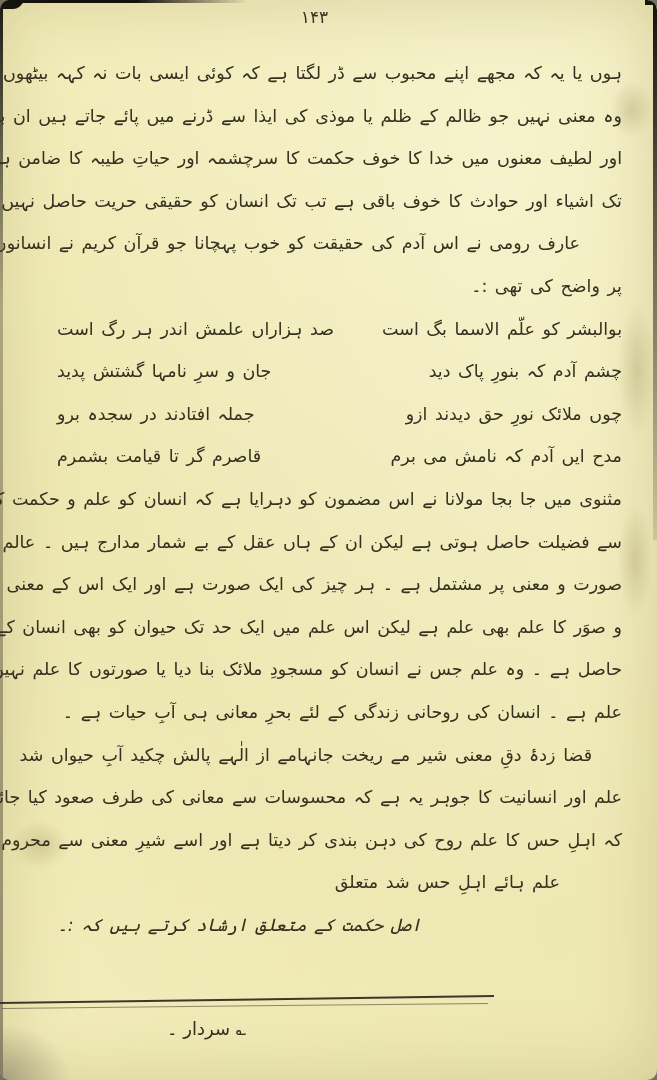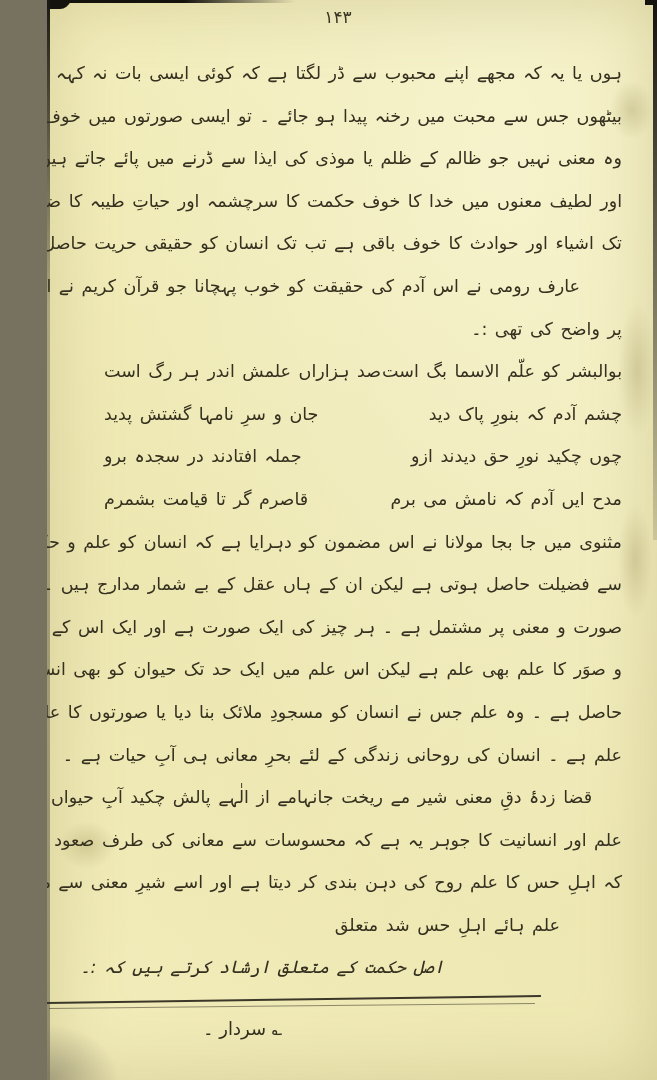--- a/index.html
+++ b/index.html
@@ -1,28 +1,29 @@
 <!DOCTYPE html>
 <html lang="ur" dir="rtl"><head>
 <meta charset="utf-8">
 <style>
   html,body{margin:0;padding:0;background:#77725f;}
   .page{
     position:relative;
-    width:610px;height:1080px;
+    width:657px;height:1080px;
     background-color:#f2edbb;
     background-image:
       radial-gradient(ellipse at 75% 15%, rgba(255,255,242,.30), transparent 60%),
       radial-gradient(ellipse at 15% 55%, rgba(222,213,150,.25), transparent 65%),
       radial-gradient(ellipse at 85% 85%, rgba(222,213,150,.22), transparent 60%);
     box-shadow: inset 0 0 70px rgba(168,156,94,.38);
     font-family:"DejaVu Sans", sans-serif;
     color:#35301f;
     direction:rtl;
     overflow:hidden;
+    border-radius:10px;
   }
   
   .edge-top{position:absolute;top:0;left:0;width:248px;height:3px;
     background:linear-gradient(to right,#14120d 55%, rgba(20,18,13,0));}
   .corner-tl{position:absolute;top:0;left:0;width:24px;height:9px;background:#15130e;
     border-radius:0 0 8px 2px;transform:skewX(-18deg);transform-origin:top left;}
   .corner-tr{position:absolute;top:0;right:0;width:12px;height:5px;background:#15130e;}
   .edge-left{position:absolute;top:0;left:0;width:3px;height:100%;
     background:linear-gradient(to bottom,#1b1913, rgba(27,25,19,.28) 28%, rgba(27,25,19,.34) 70%, #57534296);}
   .edge-right{position:absolute;top:0;right:0;width:4px;height:50%;
@@ -44,21 +45,21 @@
   .hemistich{display:inline-block;}
   .verse-row{display:flex;justify-content:space-between;white-space:nowrap;
     padding:0 30px 0 36px;}
   .verse-row.narrow{padding:0 62px 0 62px;}
   .closing{white-space:nowrap;text-align:center;padding-left:0;padding-right:178px;font-style:italic;}
   
   .footnote-rule{position:absolute;left:0;top:1002px;width:494px;height:2px;
     background:#3c3729;transform:rotate(-0.8deg);transform-origin:left center;}
   .footnote-rule2{position:absolute;left:2px;top:1008px;width:486px;height:1px;
     background:#3c3729;opacity:.55;transform:rotate(-0.6deg);transform-origin:left center;}
-  .footnote{position:absolute;top:1018px;left:156px;font-size:18px;
+  .footnote{position:absolute;top:1018px;left:167px;font-size:18px;
     white-space:nowrap;color:#34301f;}
 </style>
 </head>
 <body>
 
 <div class="page">
 
   <div class="edge-top"></div>
   <div class="corner-tl"></div>
   <div class="corner-tr"></div>
@@ -68,38 +69,37 @@
   <div class="smudge" style="right:2px;top:80px;width:46px;height:60px;"></div>
   <div class="smudge" style="right:0;top:300px;width:40px;height:140px;"></div>
   <div class="smudge" style="right:4px;top:500px;width:36px;height:120px;"></div>
   <div class="smudge" style="left:10px;top:820px;width:60px;height:50px;"></div>
 
   <div class="pageno">۱۴۳</div>
 
   <div class="text">
 
     <div class="line">ہوں یا یہ کہ مجھے اپنے محبوب سے ڈر لگتا ہے کہ کوئی ایسی بات نہ کہہ بیٹھوں یا کم</div>
-    <div class="line">بیٹھوں جس سے محبت میں رخنہ پیدا ہو جائے ۔ تو ایسی صورتوں میں خوف کے</div>
     <div class="line">وہ معنی نہیں جو ظالم کے ظلم یا موذی کی ایذا سے ڈرنے میں پائے جاتے ہیں ان بلند</div>
     <div class="line">اور لطیف معنوں میں خدا کا خوف حکمت کا سرچشمہ اور حیاتِ طیبہ کا ضامن ہے ۔</div>
     <div class="line">تک اشیاء اور حوادث کا خوف باقی ہے تب تک انسان کو حقیقی حریت حاصل نہیں ہو سکتی ۔</div>
 
     <div class="line indent">عارف رومی نے اس آدم کی حقیقت کو خوب پہچانا جو قرآن کریم نے انسانوں</div>
     <div class="line">پر واضح کی تھی :۔</div>
 
     <div class="poem-row">
       <span class="hemistich">بوالبشر کو علّم الاسما بگ است</span>
       <span class="hemistich">صد ہزاراں علمش اندر ہر رگ است</span>
     </div>
     <div class="poem-row">
       <span class="hemistich">چشم آدم کہ بنورِ پاک دید</span>
       <span class="hemistich">جان و سرِ نامہا گشتش پدید</span>
     </div>
     <div class="poem-row">
-      <span class="hemistich">چوں چکید نورِ حق دیدند ازو</span>
+      <span class="hemistich">چوں ملائک نورِ حق دیدند ازو</span>
       <span class="hemistich">جملہ افتادند در سجدہ برو</span>
     </div>
     <div class="poem-row">
       <span class="hemistich">مدح ایں آدم کہ نامش می برم</span>
       <span class="hemistich">قاصرم گر تا قیامت بشمرم</span>
     </div>
 
     <div class="line">مثنوی میں جا بجا مولانا نے اس مضمون کو دہرایا ہے کہ انسان کو علم و حکمت کی وجہ</div>
     <div class="line">سے فضیلت حاصل ہوتی ہے لیکن ان کے ہاں عقل کے بے شمار مدارج ہیں ۔ عالم</div>
     <div class="line">صورت و معنی پر مشتمل ہے ۔ ہر چیز کی ایک صورت ہے اور ایک اس کے معنی ہیں ۔ محسوسات</div>

